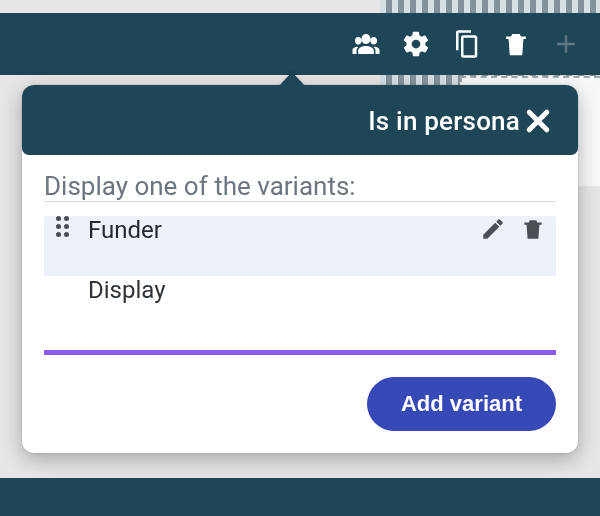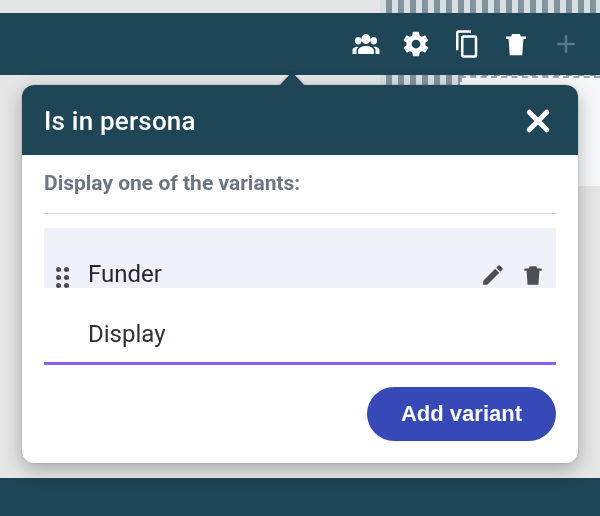--- a/index.html
+++ b/index.html
@@ -83,56 +83,56 @@
     box-shadow: 0 6px 20px rgba(0,0,0,.28), 0 0 0 1px rgba(0,0,0,.06);
     z-index: 9;
     overflow: hidden;
   }
   .popover-header {
     background: #1f4656;
     color: #fff;
     padding: 18px 22px 16px 22px;
     display: flex;
     align-items: center;
-    justify-content: space-between;
+    justify-content: flex-end;
+    border-radius: 7px;
   }
   .popover-header h2 {
     font-size: 26px;
     font-weight: 500;
     letter-spacing: 0.2px;
   }
   .close-btn {
     width: 36px; height: 36px;
     display: flex; align-items: center; justify-content: center;
     color: #fff;
     cursor: pointer;
   }
   .close-btn svg { width: 30px; height: 30px; stroke: currentColor; stroke-width: 4; fill: none; stroke-linecap: round; }
 
   .popover-body {
     padding: 16px 22px 22px 22px;
   }
   .instruction {
     color: #6b7680;
-    font-size: 21px;
-    font-weight: 700;
-    margin-bottom: 18px;
+    font-size: 26px;
+    font-weight: 400;
   }
   .divider {
     height: 1px;
     background: #d6dbde;
     margin: 0 0 0 0;
   }
 
   .variants-list {
     margin-top: 14px;
   }
   .variant-row {
     display: flex;
-    align-items: flex-end;
+    align-items: flex-start;
     height: 60px;
     padding: 0 10px 0 12px;
     border-radius: 2px;
   }
   .variant-row.selected {
     background: #eef2f8;
   }
   .drag-handle {
     width: 14px;
     display: grid;
@@ -167,21 +167,21 @@
     padding-left: 44px;
   }
   .variant-plain .variant-name {
     color: #2d3338;
   }
 
   .footer {
     display: flex;
     justify-content: flex-end;
     padding-top: 22px;
-    border-top: 3px solid #8b5cf6;
+    border-top: 5px solid #8b5cf6;
     margin-top: 14px;
   }
   .add-btn {
     background: #3749b6;
     color: #fff;
     border: none;
     border-radius: 28px;
     font-size: 22px;
     font-weight: 600;
     padding: 14px 34px;

